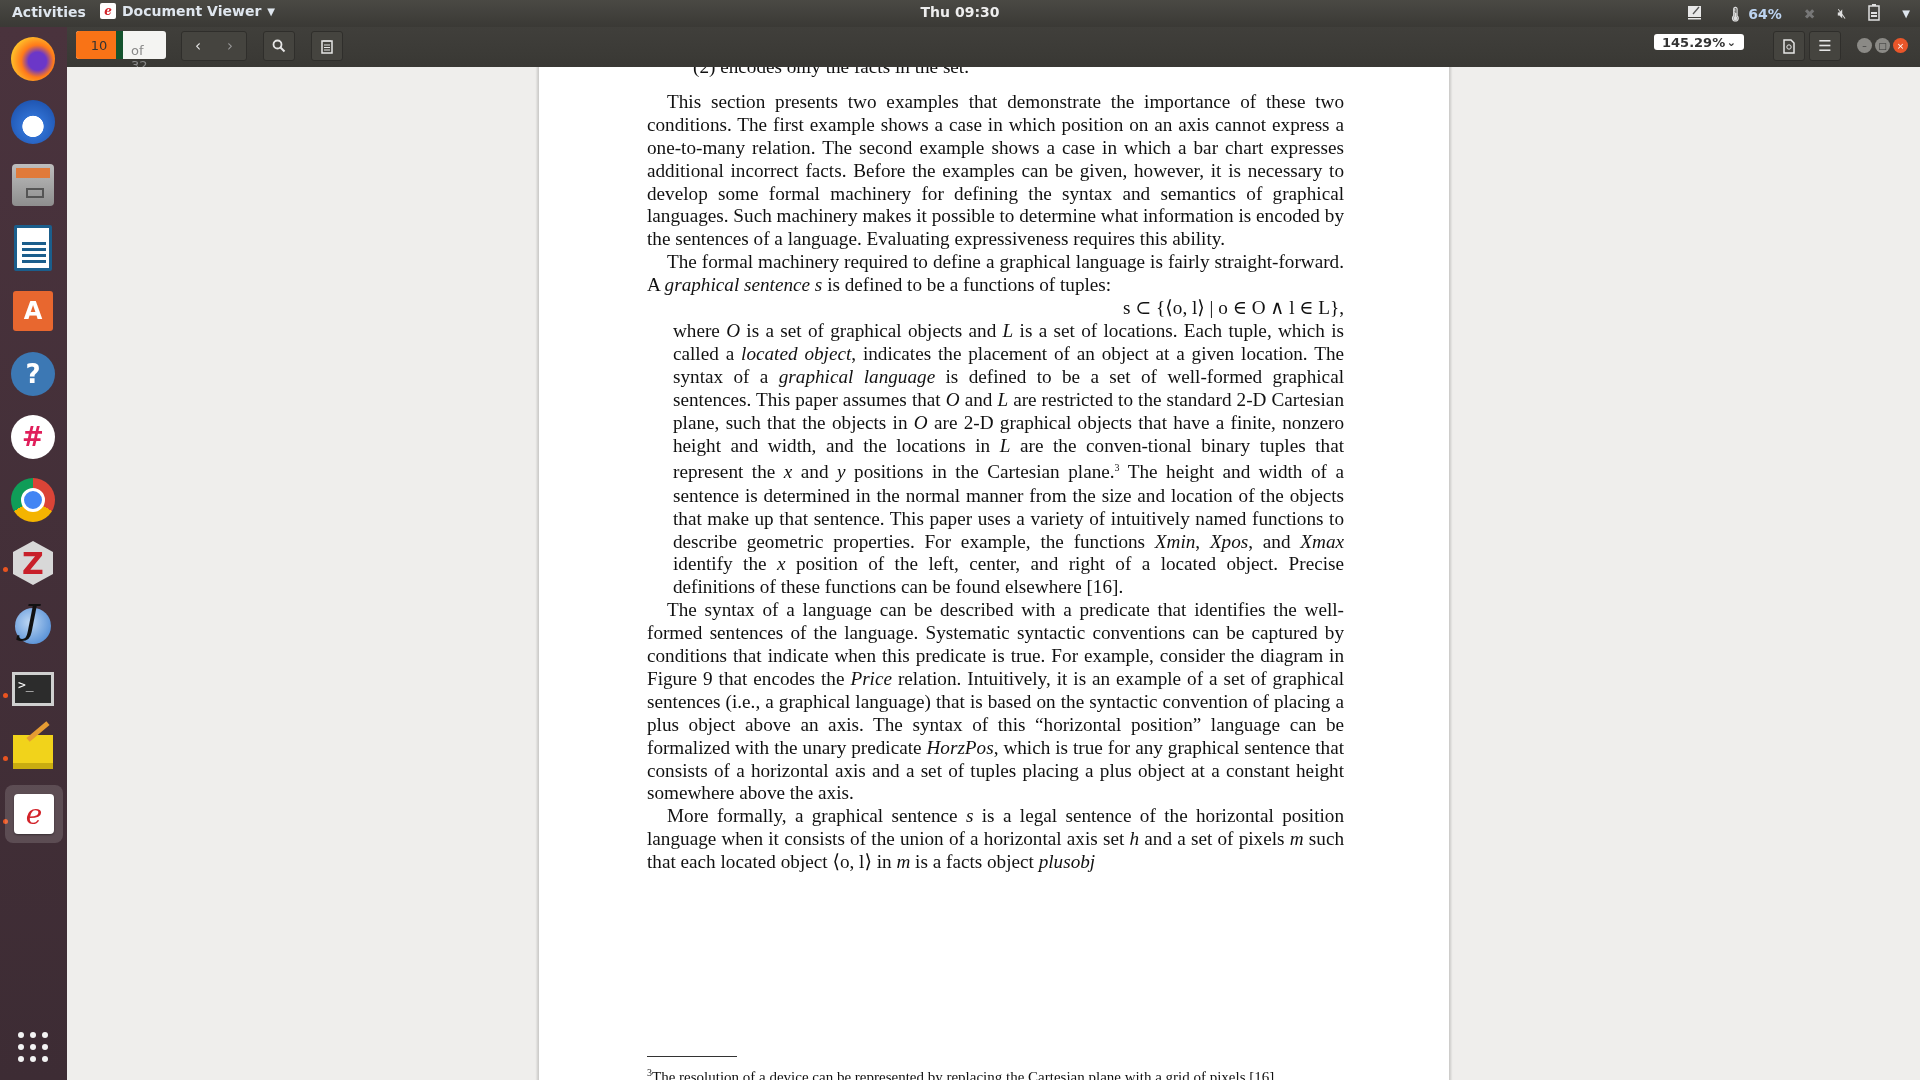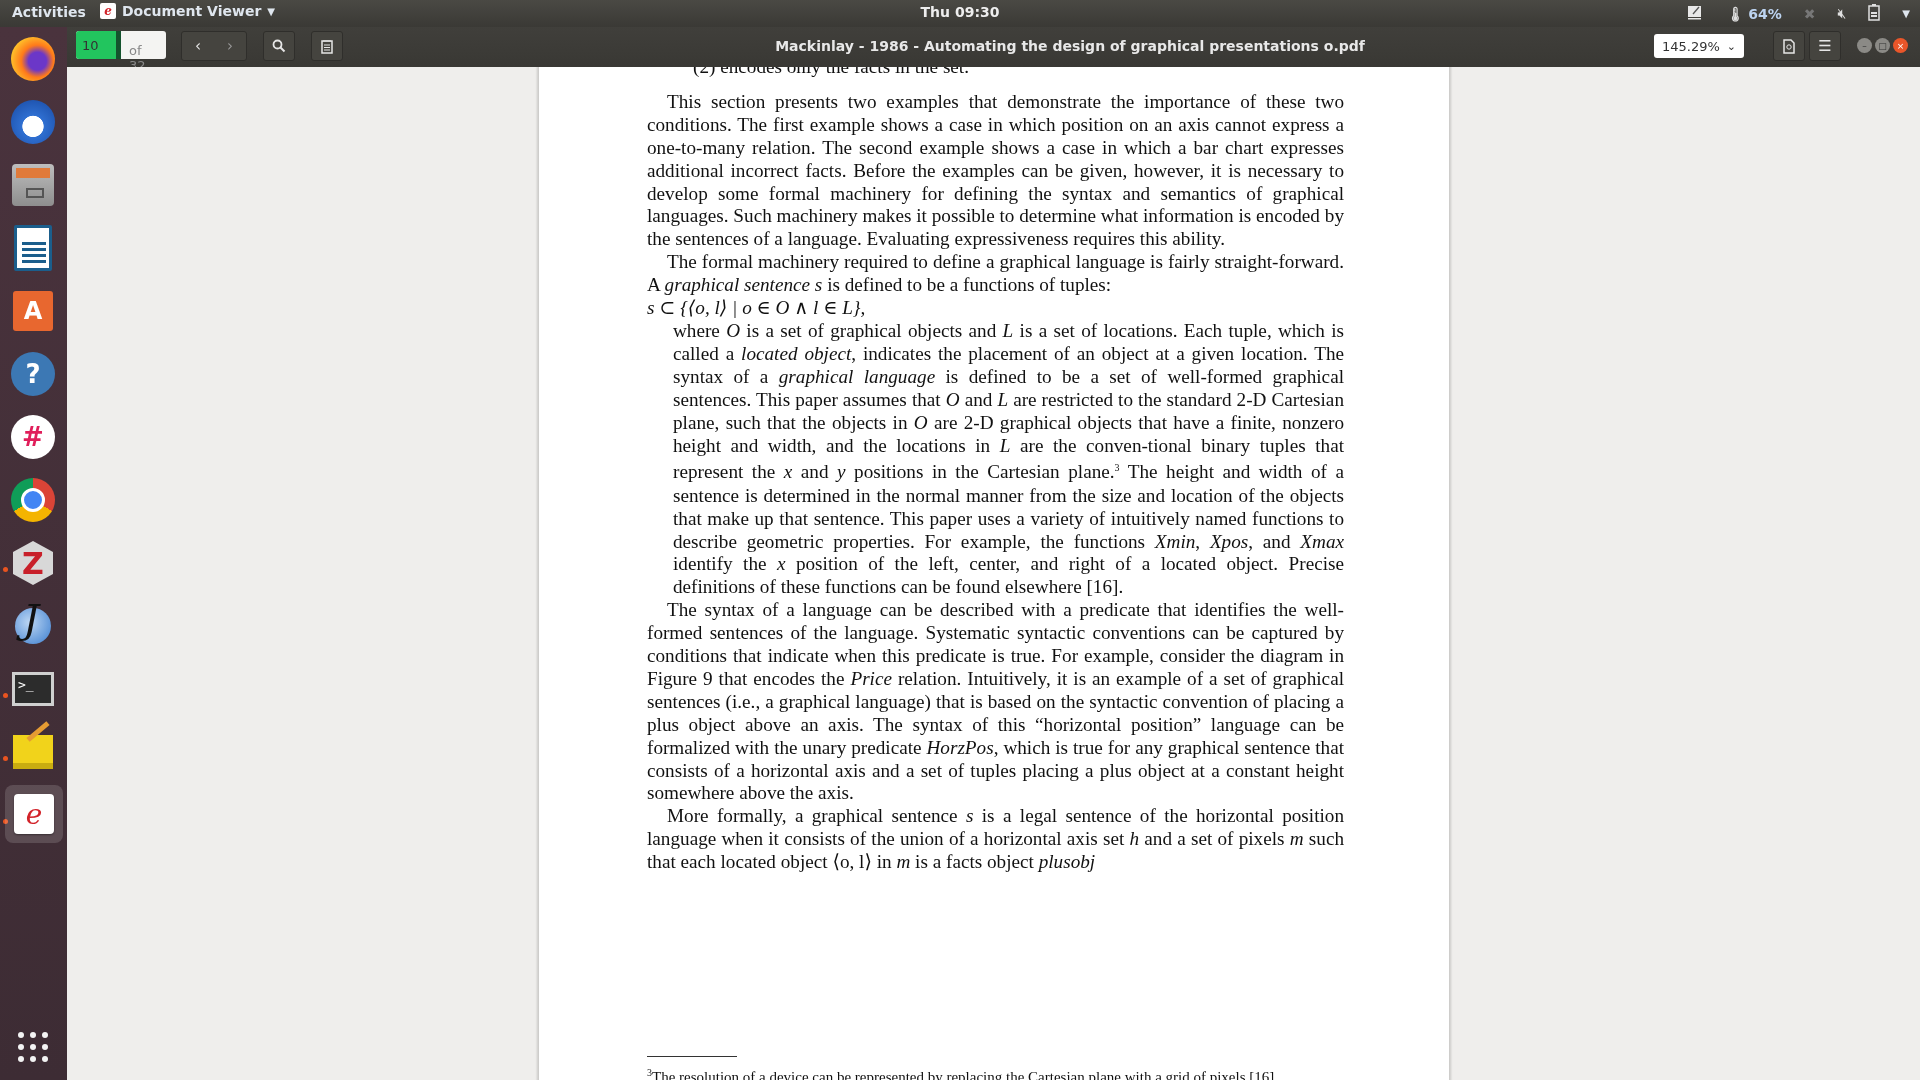--- a/index.html
+++ b/index.html
@@ -18,36 +18,36 @@
   .dock { position:absolute; left:0; top:27px; width:67px; height:1053px; background:#42303a; background:linear-gradient(#4a333d,#3d2c34); }
   .dock-item { position:absolute; left:10px; width:46px; height:46px; border-radius:8px; display:flex; align-items:center; justify-content:center; }
   .dock-item.active { background:rgba(255,255,255,0.15); left:5px; width:58px; height:58px; }
   .dock-dot { position:absolute; left:3px; width:5px; height:5px; border-radius:50%; background:#e95420; }
   .ico { width:44px; height:44px; border-radius:50%; display:flex; align-items:center; justify-content:center; font-weight:bold; color:#fff; font-size:22px; }
   .apps-grid { position:absolute; left:18px; top:1032px; display:grid; grid-template-columns:repeat(3,6px); gap:6px; }
   .apps-grid span { width:6px; height:6px; border-radius:50%; background:#f3f3f3; }
   
   .toolbar { position:absolute; left:67px; top:27px; width:1853px; height:40px; background:#3d3c38; background:linear-gradient(#403f3b,#393834); }
   .page-entry { position:absolute; left:9px; top:4px; width:90px; height:28px; background:#f4f4f2; border-radius:3px; display:flex; font-size:14px; }
-  .page-entry input { width:34px; border:none; background:#22c55e; font-size:13px; padding:0 0 0 6px; border-right:5px solid #14532d; border-radius:3px 0 0 3px; font-family:"DejaVu Sans", sans-serif; color:#333; }
+  .page-entry input { width:34px; border:none; background:#f97316; font-size:13px; padding:0 0 0 6px; border-right:7px solid #14532d; border-radius:3px 0 0 3px; font-family:"DejaVu Sans", sans-serif; color:#333;text-align:center; }
   .page-entry .of { padding:12px 8px; color:#888; font-size:13px; }
   .tbtn { position:absolute; top:4px; height:28px; border:1px solid #2f2e2b; background:#45443f; border-radius:3px; display:flex; align-items:center; justify-content:center; color:#e6e6e6; font-size:15px; }
   .tbtn.split { display:flex; }
   .tbtn.split span { width:32px; text-align:center; }
   .doc-title { position:absolute; left:1003px; transform:translateX(-50%); top:11px; color:#e8e8e8; font-size:14px; font-weight:bold; white-space:nowrap; }
-  .zoom-select { position:absolute; left:1587px; top:7px; width:90px; height:24px; background:#fff; border-radius:3px; font-size:13px; color:#333; display:flex; align-items:center; justify-content:space-between; padding:0 8px; box-sizing:border-box; }
+  .zoom-select { position:absolute; left:1587px; top:7px; width:90px; height:16px; background:#fff; border-radius:3px; font-size:13px; color:#333; display:flex; align-items:center; justify-content:space-between; padding:0 8px; box-sizing:border-box;font-weight:bold; }
   .wm-btn { position:absolute; top:11px; width:15px; height:15px; border-radius:50%; display:flex; align-items:center; justify-content:center; font-size:9px; color:#333; }
   
   .viewer { position:absolute; left:67px; top:67px; width:1853px; height:1013px; background:#efeeec; overflow:hidden; }
   .page { position:absolute; left:472px; top:-10px; width:910px; height:1040px; background:#fff; box-shadow:-2px 0 2px rgba(0,0,0,0.15), 2px 0 2px rgba(0,0,0,0.15); }
   .text { position:absolute; left:108px; width:697px; font-family:"Liberation Serif", "DejaVu Serif", serif; font-size:19.2px; line-height:22.9px; color:#111; text-align:justify; }
   .text p { margin:0; text-indent:20px; }
   .text p.noindent { text-indent:0;margin-left:26px; }
   .text i { font-style:italic; }
-  .formula { text-align:left; font-style:italic; margin:14px 0 16px 0; text-indent:0 !important; }
+  .formula { text-align:right; margin:14px 0 16px 0; text-indent:0 !important; }
   .footnote-rule { position:absolute; left:108px; top:999px; width:90px; border-top:1px solid #333; }
   .footnote { position:absolute; left:108px; top:1007px; width:697px; font-family:"Liberation Serif", serif; font-size:15px; line-height:18.5px; color:#111; text-align:justify; }
   sup { font-size:10px; }
 </style>
 </head>
 <body>
 
 <div class="topbar">
   <span class="activities">Activities</span>
   <div class="app-menu">
@@ -165,21 +165,20 @@
         <path d="M8.5 8.5 L12.5 12.5" stroke="#e6e6e6" stroke-width="2"></path>
       </svg>
   </div>
   <div class="tbtn" style="left:244px;width:30px;">
     <svg width="12" height="15" viewBox="0 0 12 15">
         <rect x="1" y="2" width="10" height="12" fill="none" stroke="#e6e6e6" stroke-width="1.5"></rect>
         <path d="M3 6h6M3 8.5h6M3 11h6" stroke="#e6e6e6" stroke-width="1"></path>
         <path d="M3 1v2M5 1v2M7 1v2M9 1v2" stroke="#e6e6e6"></path>
       </svg>
   </div>
-  <span class="doc-title">Mackinlay - 1986 - Automating the design of graphical presentations o.pdf</span>
   <div class="zoom-select">
     <span>145.29%</span>
     <span style="font-size:11px;">⌄</span>
   </div>
   <div class="tbtn" style="left:1706px;width:30px;">
     <svg width="12" height="15" viewBox="0 0 12 15">
         <path d="M1 1h7l3 3v10H1z" fill="none" stroke="#e6e6e6" stroke-width="1.5"></path>
         <circle cx="6" cy="8" r="2.2" fill="none" stroke="#e6e6e6"></circle>
       </svg>
   </div>

